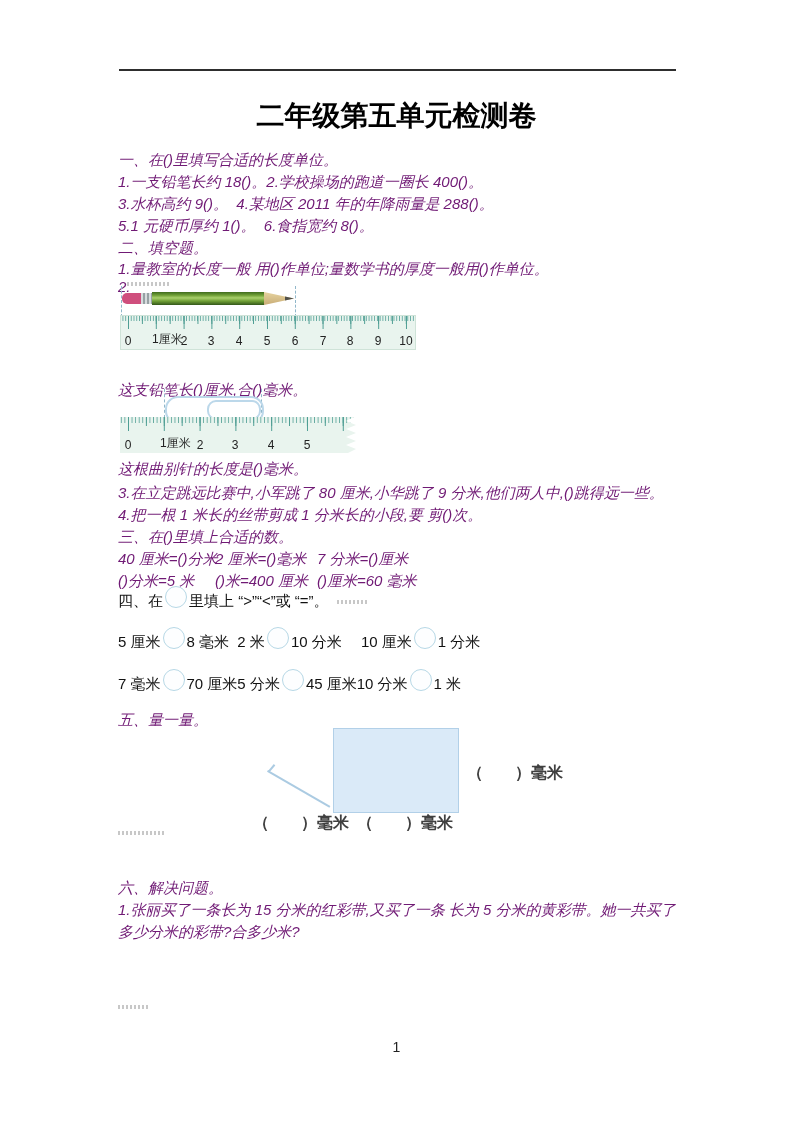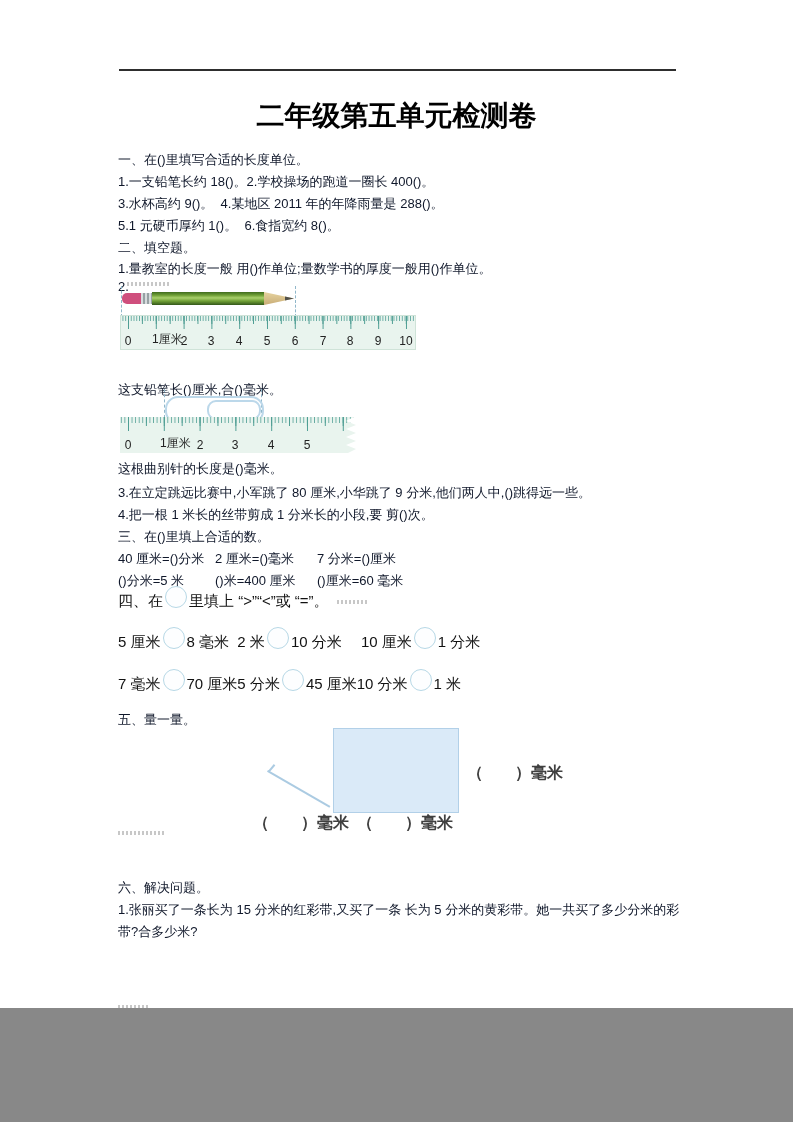--- a/index.html
+++ b/index.html
@@ -1,20 +1,20 @@
 <!DOCTYPE html>
 <html><head>
 <meta charset="utf-8">
 <style>
   html,body{margin:0;padding:0;background:#888;}
   #page{
-    position:relative;width:793px;height:1008px;margin:0 auto;background:#fff;
+    position:relative;width:793px;height:1122px;margin:0 auto;background:#fff;
     font-family:"Liberation Sans","DejaVu Sans",sans-serif;color:#111;overflow:hidden;
   }
-  .line{position:absolute;left:118px;font-size:13px;line-height:20px;color:#0f172a;white-space:pre;}
+  .line{position:absolute;left:118px;font-size:15px;line-height:20px;color:#701a75;white-space:pre;font-style:italic;}
   .title{position:absolute;left:0;top:97px;width:793px;text-align:center;
          font-size:28px;font-weight:bold;color:#000;}
   .toprule{position:absolute;left:119px;top:69px;width:557px;height:2px;background:#2e2e2e;}
 
   
   .ruler{position:absolute;background:#e9f4ee;border:1px solid #cfe3d8;}
   .ruler1{
     left:120px;top:315px;width:294px;height:33px;
     background-image:
       linear-gradient(90deg,#4f9e94 0 1px,transparent 1px),

